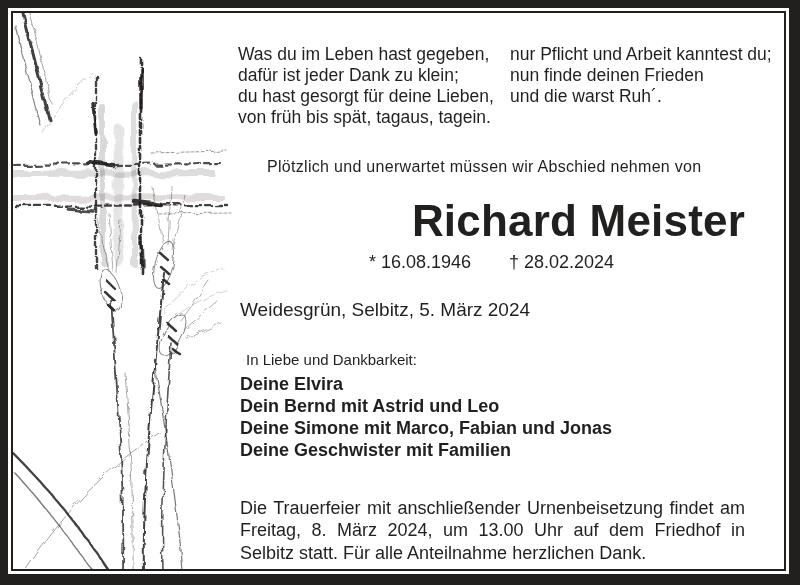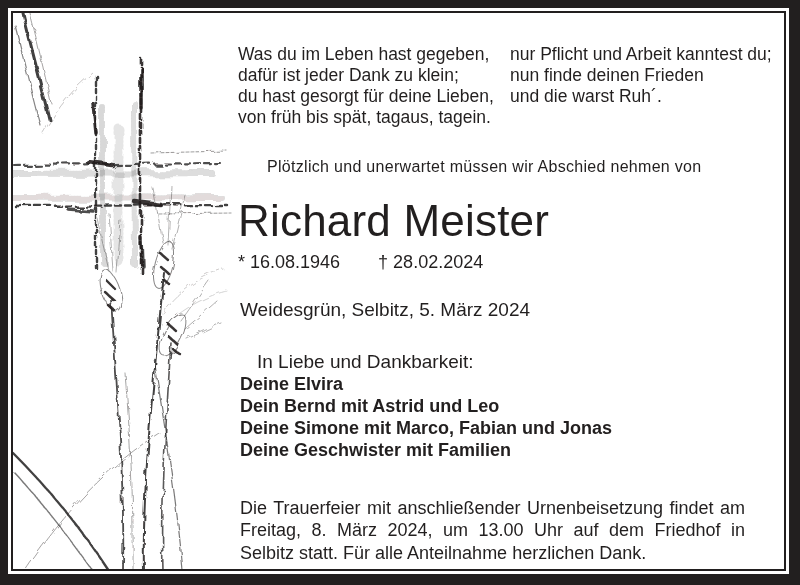--- a/index.html
+++ b/index.html
@@ -47,37 +47,37 @@
   .poem.left  { position: absolute; left: 0; top: 0; }
   .poem.right { position: absolute; left: 272px; top: 0; }
   .announcement {
     position: absolute; top: 145px; left: 2px;
     font-size: 16px; letter-spacing: 0.3px;
     white-space: nowrap;
     margin-left: 27px;
   }
   .deceased-name {
     position: absolute; top: 186px; left: 0; width: 100%;
-    text-align: left;
+    text-align: right;
     font-size: 44px; line-height: 44px;
-    font-weight: normal;
+    font-weight: bold;
     letter-spacing: 0.2px;
   }
   .dates-row {
     position: absolute; top: 239px; left: 0; width: 100%;
-    display: flex; justify-content: flex-start; gap: 38px;
+    display: flex; justify-content: center; gap: 38px;
     font-size: 18px;
   }
   .place-date {
     position: absolute; top: 286px; left: 2px;
     font-size: 19px; white-space: nowrap;
   }
   .salutation {
-    position: absolute; top: 338px; left: 19px;
-    font-size: 19px; white-space: nowrap;
+    position: absolute; top: 338px; left: 8px;
+    font-size: 15px; white-space: nowrap;
   }
   .mourners {
     position: absolute; top: 360px; left: 2px;
     font-size: 18px; font-weight: bold; line-height: 22px;
     white-space: nowrap;
   }
   .funeral {
     position: absolute; top: 484px; left: 2px; width: 505px;
     font-size: 18px; line-height: 22.3px;
     text-align: justify;

